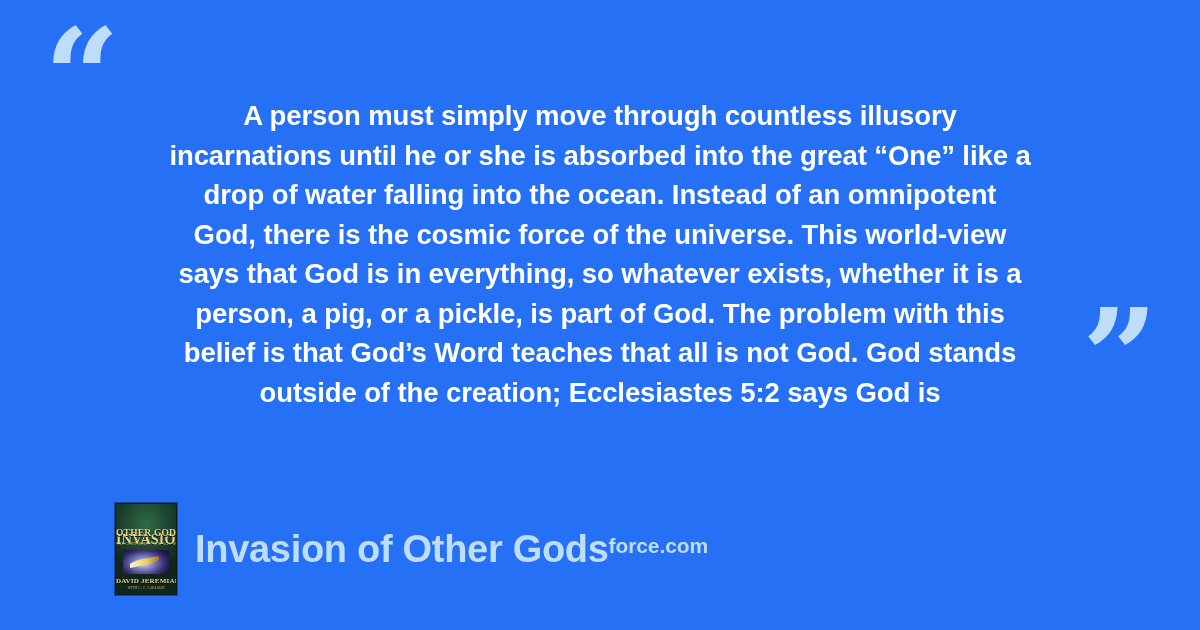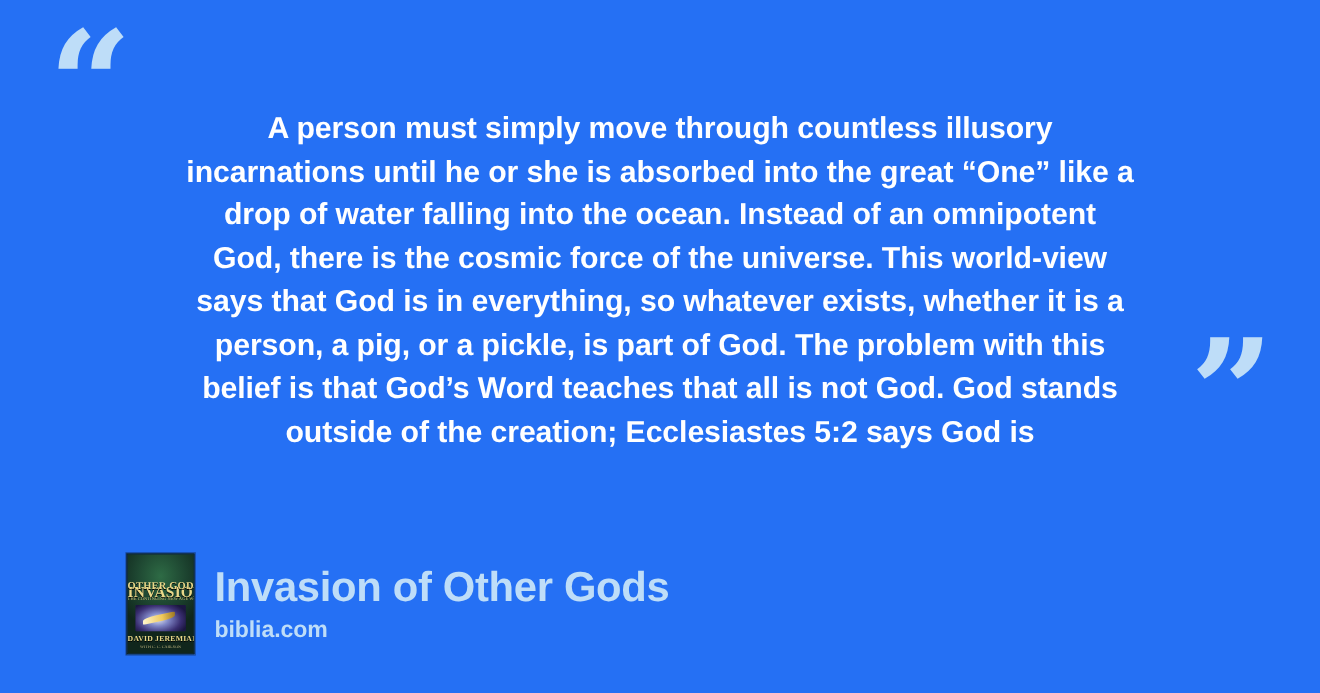--- a/index.html
+++ b/index.html
@@ -151,21 +151,21 @@
     text-align: center;
     color: #c8bd84;
     font-size: 3.6px;
     letter-spacing: 0.1px;
     white-space: nowrap;
   }
 
   #footer-text {
     margin-left: 18px;
     display: flex;
-    flex-direction: column;
+    flex-direction: row;
     justify-content: center;
   }
   #book-title {
     color: #BEDDF8;
     font-family: "Liberation Sans", sans-serif;
     font-weight: 700;
     font-size: 38px;
     line-height: 42px;
     letter-spacing: -0.3px;
     white-space: nowrap;
@@ -207,18 +207,18 @@
       <div class="cv-line1">INVASION</div>
       <div class="cv-line2">OTHER GODS</div>
       <div class="cv-sub">THE CONTINUING NEW AGE WORLDVIEW</div>
       <div class="cv-art"></div>
       <div class="cv-author">DAVID JEREMIAH</div>
       <div class="cv-author2">WITH C. C. CARLSON</div>
     </div>
 
     <div id="footer-text">
       <div id="book-title">Invasion of Other Gods</div>
-      <div id="site-name">biblia.com</div>
+      <div id="site-name">force.com</div>
     </div>
 
   </div>
 
 </div>
 
 </body></html>

